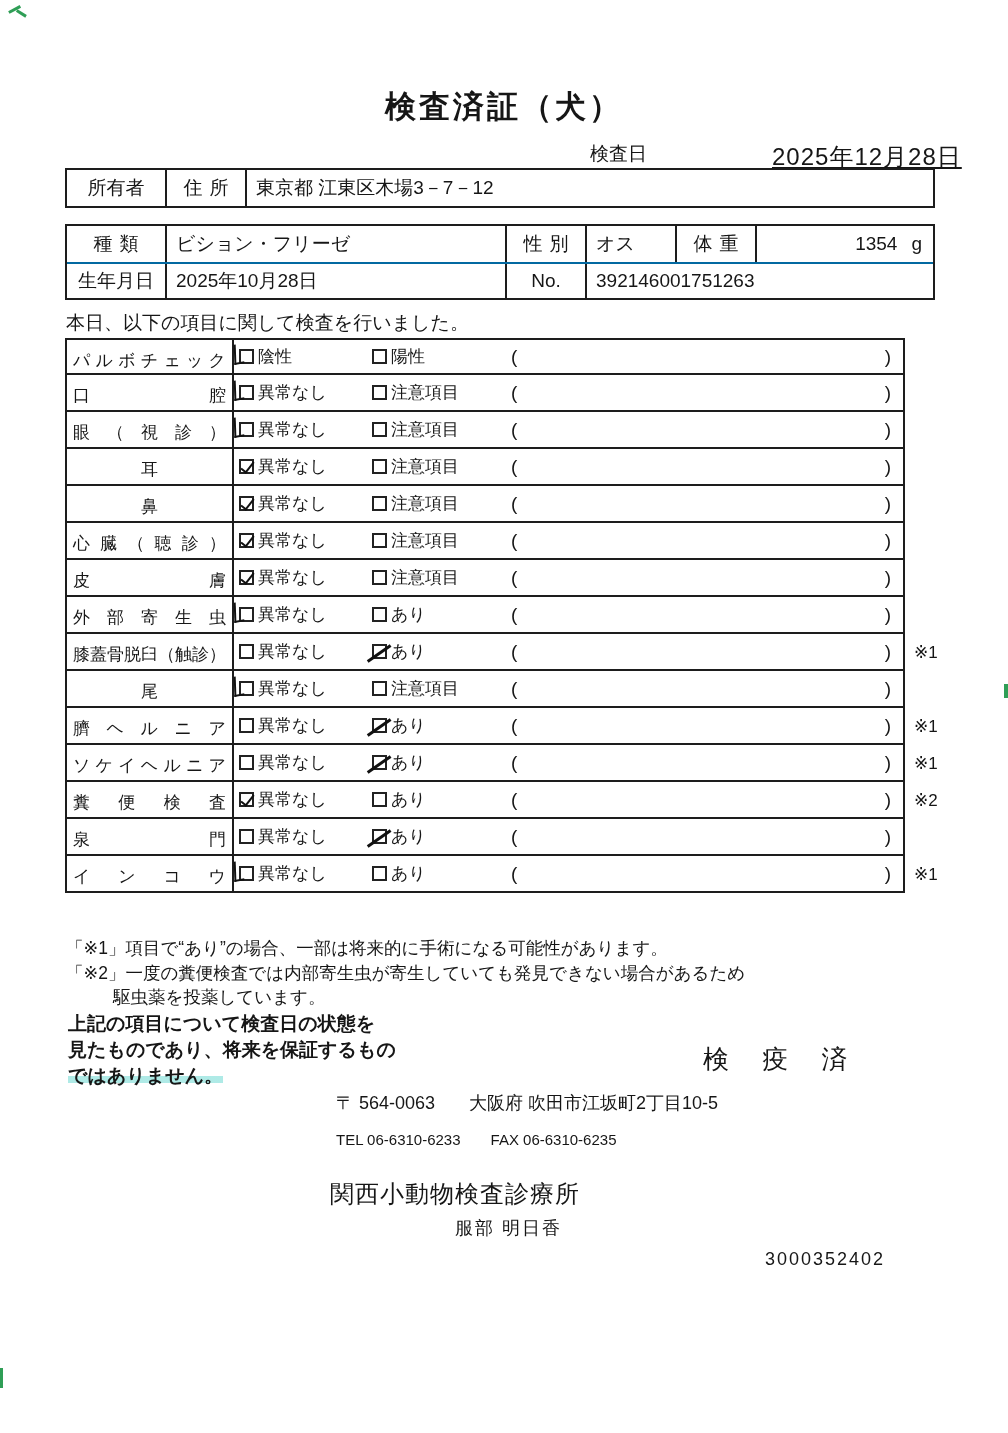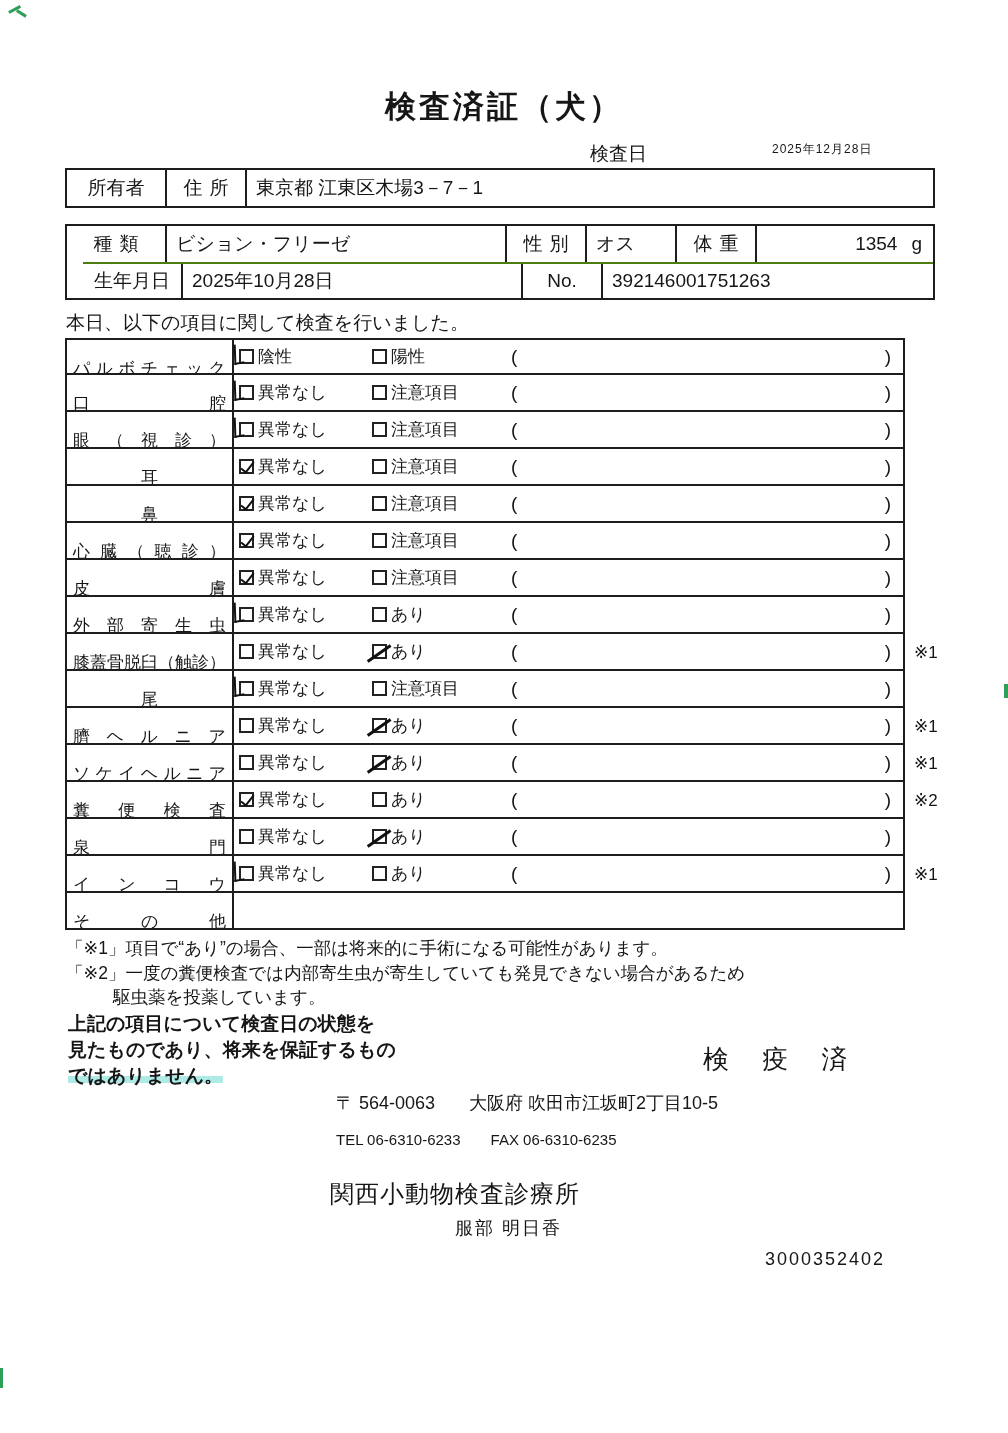--- a/index.html
+++ b/index.html
@@ -17,28 +17,28 @@
   .title {
     position: absolute;
     top: 86px; left: 0;
     width: 100%;
     text-align: center;
     font-size: 31px;
     font-weight: bold;
     letter-spacing: 3px;
   }
   .date-label { position: absolute; top: 141px; left: 590px; font-size: 19px; }
-  .date-value { position: absolute; top: 141px; left: 772px; font-size: 12px; letter-spacing: 1px; }
+  .date-value { position: absolute; top: 141px; left: 772px; font-size: 24px; letter-spacing: 1px; text-decoration: underline; }
 
   
   .htable { position: absolute; left: 65px; width: 870px; border: 2px solid #1d1d1d; }
   .owner-table { top: 168px; }
   .info-table { top: 224px; }
   .hrow { display: flex; height: 36px; }
-  .hrow + .hrow { border-top: 2px solid #4d7c0f; margin-left: 16px; }
+  .hrow + .hrow { border-top: 2px solid #0369a1; }
   .hcell {
     display: flex; align-items: center;
     padding: 0 9px;
     font-size: 19px;
     border-right: 2px solid #1d1d1d;
     overflow: hidden; white-space: nowrap;
   }
   .hcell:last-child { border-right: none; }
   .hcell.lab { justify-content: center; padding: 0 4px; }
   .hcell.sp { letter-spacing: 7px; text-indent: 7px; }
@@ -60,21 +60,21 @@
     width: 840px; flex: none;
     display: flex;
     border-left: 2px solid #1d1d1d;
     border-right: 2px solid #1d1d1d;
     border-bottom: 2px solid #1d1d1d;
   }
   .exam-row:first-child .row-inner { border-top: 2px solid #1d1d1d; }
   .exam-label {
     width: 167px; flex: none;
     border-right: 2px solid #1d1d1d;
-    padding: 12px 6px;
+    padding: 4px 6px;
     font-size: 17px;
     line-height: 33px;
     text-align: justify;
     text-align-last: justify;
     overflow: hidden; white-space: nowrap;
   }
   .exam-label.center { text-align: center; text-align-last: center; }
   .exam-body { flex: 1; display: flex; align-items: center; padding-left: 5px; }
   .opt { display: flex; align-items: center; font-size: 17px; white-space: nowrap; }
   .opt1 { width: 133px; flex: none; }
@@ -161,21 +161,21 @@
 
   <div class="title">検査済証（犬）</div>
 
   <div class="date-label">検査日</div>
   <div class="date-value">2025年12月28日</div>
 
   <div class="htable owner-table">
     <div class="hrow">
       <div class="hcell lab w-label">所有者</div>
       <div class="hcell lab sp w-lab2">住所</div>
-      <div class="hcell w-rest">東京都 江東区木場3－7－1</div>
+      <div class="hcell w-rest">東京都 江東区木場3－7－12</div>
     </div>
   </div>
 
   <div class="htable info-table">
     <div class="hrow">
       <div class="hcell lab sp w-label">種類</div>
       <div class="hcell w-val1">ビション・フリーゼ</div>
       <div class="hcell lab sp w-lab2">性別</div>
       <div class="hcell w-sex">オス</div>
       <div class="hcell lab sp w-wlab">体重</div>
@@ -504,27 +504,20 @@
             </span>
           <span class="paren">
               <span>(</span>
               <span>)</span>
             </span>
         </div>
       </div>
       <div class="row-note">※1</div>
     </div>
 
-    <div class="exam-row">
-      <div class="row-inner">
-        <div class="exam-label">その他</div>
-        <div class="exam-body"></div>
-      </div>
-      <div class="row-note"></div>
-    </div>
 
   </div>
 
   <div class="note1">「※1」項目で“あり”の場合、一部は将来的に手術になる可能性があります。</div>
   <div class="note2a">「※2」一度の糞便検査では内部寄生虫が寄生していても発見できない場合があるため</div>
   <div class="note2b">駆虫薬を投薬しています。</div>
 
   <div class="disclaimer">
     <div>上記の項目について検査日の状態を</div>
     <div>見たものであり、将来を保証するもの</div>

